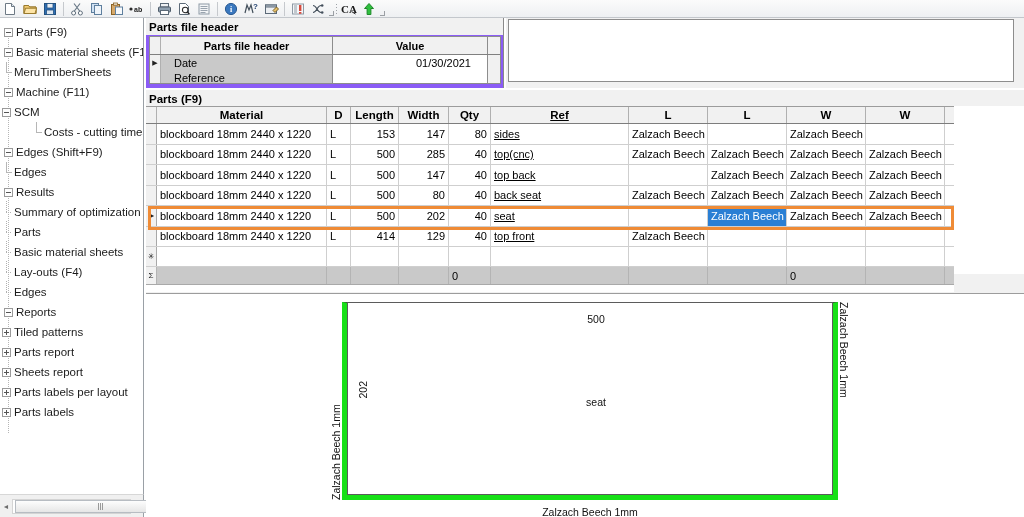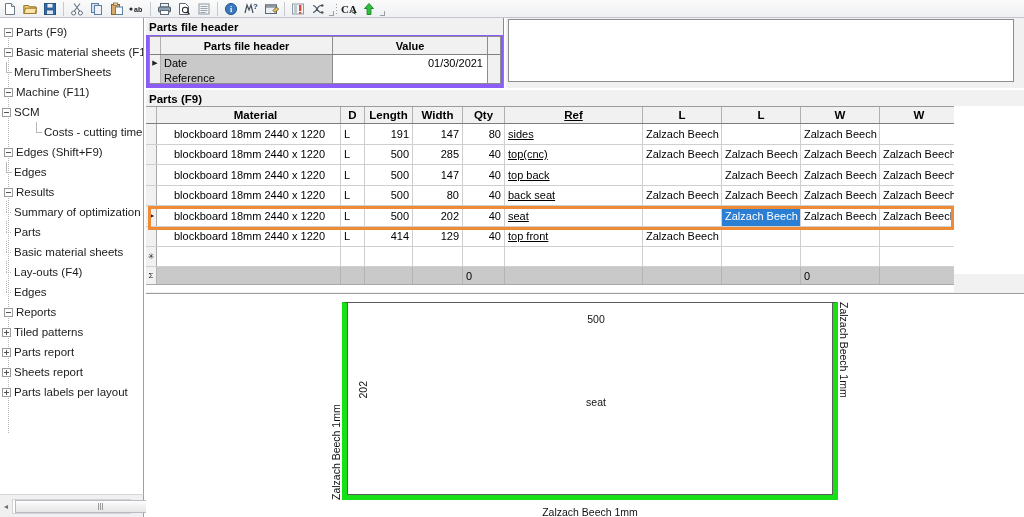--- a/index.html
+++ b/index.html
@@ -92,23 +92,23 @@
   }
   #hdr-grid{
     position:absolute;left:3px;top:18px;width:352px;height:48px;
     background:#fff;border:1px solid #8d8d8d;box-sizing:border-box;overflow:hidden;
   }
   .hg-row{display:flex;height:15px;box-sizing:border-box;}
   .hg-head{height:18px;background:#f1f1f1;border-bottom:1px solid #808080;}
   .hg-ind{width:11px;flex:none;background:#f1f1f1;border-right:1px solid #b0b0b0;
      display:flex;align-items:center;justify-content:center;font-size:7px;color:#222;box-sizing:border-box;}
   .hg-c1{width:172px;flex:none;box-sizing:border-box;border-right:1px solid #8d8d8d;
-     display:flex;align-items:center;padding-left:3px;}
+     display:flex;align-items:center;padding-left:13px;}
   .hg-c2{width:155px;flex:none;box-sizing:border-box;border-right:1px solid #8d8d8d;
-     display:flex;align-items:center;justify-content:flex-end;padding-right:4px;background:#fff;}
+     display:flex;align-items:center;justify-content:flex-end;padding-right:16px;background:#fff;}
   .hg-c3{flex:1;background:#f1f1f1;}
   .hg-head .hg-c1,.hg-head .hg-c2{justify-content:center;font-weight:bold;background:#f1f1f1;padding:0;}
   .hg-body .hg-c1{background:#c9c9c9;}
 
   
   #empty-panel{
     position:absolute;left:506px;top:18px;width:518px;height:70px;
     background:#f1f1f1;box-sizing:border-box;
   }
   #empty-inner{
@@ -129,21 +129,21 @@
   .grow{display:flex;height:20.5px;box-sizing:border-box;
         border-bottom:1px solid #cfcfcf;}
   .grow.hdrow{height:17px;background:#f1f1f1;border-bottom:1px solid #7d7d7d;
         font-weight:bold;}
   .gcell{box-sizing:border-box;border-right:1px solid #cfcfcf;
         display:flex;align-items:center;padding:0 3px;overflow:hidden;
         white-space:nowrap;font-size:11px;}
   .hdrow .gcell{justify-content:center;border-right:1px solid #b0b0b0;font-size:11.5px;}
   .c-ind{width:11px;flex:none;background:#f1f1f1;border-right:1px solid #a8a8a8;
       justify-content:center;padding:0;font-size:8px;color:#1a1a1a;}
-  .c-mat{width:170px;flex:none;margin-left:14px;}
+  .c-mat{width:170px;flex:none;}
   .c-d  {width:24px;flex:none;}
   .c-len{width:48px;flex:none;justify-content:flex-end;}
   .c-wid{width:50px;flex:none;justify-content:flex-end;}
   .c-qty{width:42px;flex:none;justify-content:flex-end;}
   .c-ref{width:138px;flex:none;text-decoration:underline;}
   .c-eb {width:79px;flex:none;}
   .hdrow .c-len,.hdrow .c-wid,.hdrow .c-qty,.hdrow .c-d{justify-content:center;}
   .grow.total{background:#c9c9c9;border-bottom:1px solid #a9a9a9;height:18px;}
   .grow.total .gcell{border-right:1px solid #b4b4b4;}
   .grow.newrow{height:20px;}
@@ -392,20 +392,24 @@
           <span class="exp plus"></span>
           <span class="lbl">Parts report</span>
         </div>
         <div class="node ind2">
           <span class="exp plus"></span>
           <span class="lbl">Sheets report</span>
         </div>
         <div class="node ind2">
           <span class="exp plus"></span>
           <span class="lbl">Parts labels per layout</span>
+        </div>
+        <div class="node ind2">
+          <span class="exp plus"></span>
+          <span class="lbl">Parts labels</span>
         </div>
       </div>
   </div>
   <div id="sb-scroll">
     <div class="sb-arrow">◄</div>
     <div class="sb-track">
       <div class="sb-thumb">
           <i></i>
         </div>
     </div>
@@ -458,21 +462,21 @@
           <div class="gcell c-eb">L</div>
           <div class="gcell c-eb">L</div>
           <div class="gcell c-eb">W</div>
           <div class="gcell c-eb">W</div>
         </div>
       <div id="parts-rows">
           <div class="grow">
             <div class="gcell c-ind"></div>
             <div class="gcell c-mat">blockboard 18mm 2440 x 1220</div>
             <div class="gcell c-d">L</div>
-            <div class="gcell c-len">191</div>
+            <div class="gcell c-len">153</div>
             <div class="gcell c-wid">147</div>
             <div class="gcell c-qty">80</div>
             <div class="gcell c-ref">sides</div>
             <div class="gcell c-eb">Zalzach Beech 1mm</div>
             <div class="gcell c-eb"></div>
             <div class="gcell c-eb">Zalzach Beech 1mm</div>
             <div class="gcell c-eb"></div>
           </div>
           <div class="grow">
             <div class="gcell c-ind"></div>

